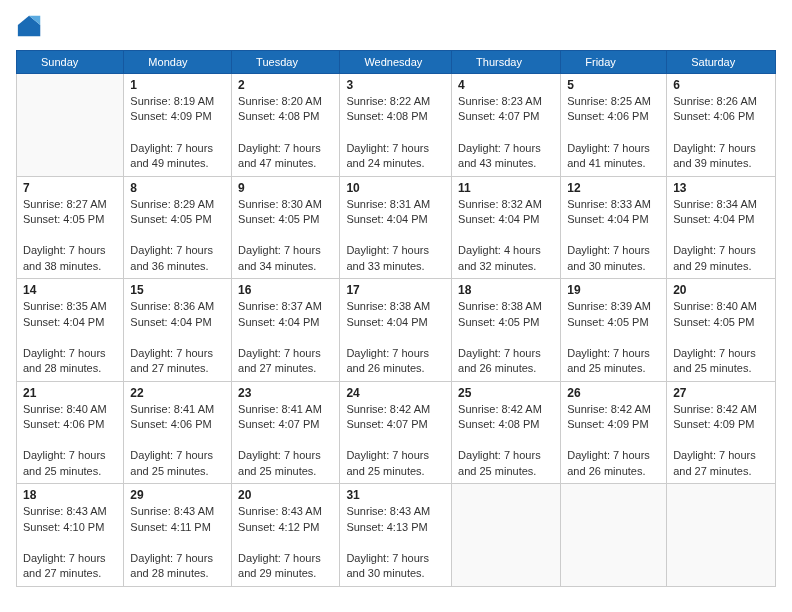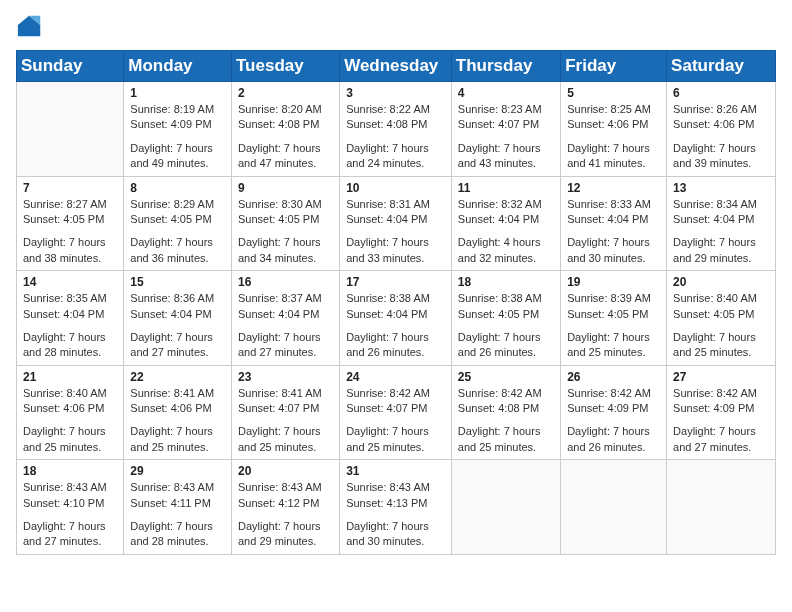--- a/index.html
+++ b/index.html
@@ -53,23 +53,23 @@
       margin-top: 2px;
     }
     .calendar {
       width: 100%;
       border-collapse: collapse;
       border: 1px solid #ccc;
     }
     .calendar th {
       background-color: #1a6bb5;
       color: #fff;
-      font-size: 17px;
-      font-weight: bold;
-      padding: 5px 4px;
+      font-size: 11px;
+      font-weight: normal;
+      padding: 5px 24px;
       text-align: left;
       border: 1px solid #1558a0;
     }
     .calendar td {
       vertical-align: top;
       padding: 4px 6px;
       border: 1px solid #ccc;
       font-size: 9.5px;
       color: #333;
       width: 113px;
@@ -85,21 +85,21 @@
       color: #222;
       margin-bottom: 2px;
     }
     .day-info {
       font-size: 11px;
       line-height: 1.4;
       color: #333;
     }
     .day-info .sunrise { }
     .day-info .sunset { }
-    .day-info .daylight { margin-top: 8px; }
+    .day-info .daylight { margin-top: 16px; }
     tr:last-child td { height: 70px; }
   </style>
 </head>
 <body>
 
 <div class="page">
   <div class="header">
     <div class="logo">
       <svg class="logo-icon" viewBox="0 0 30 30" xmlns="http://www.w3.org/2000/svg">
         <polygon points="14,4 26,14 26,26 2,26 2,14" fill="#1a6bb5"></polygon>

